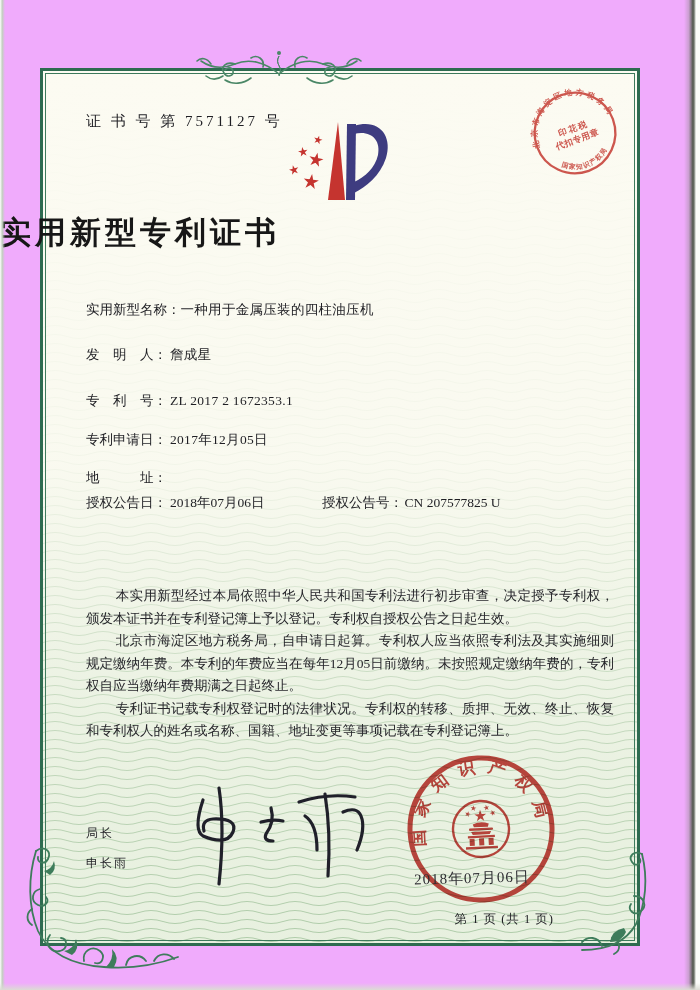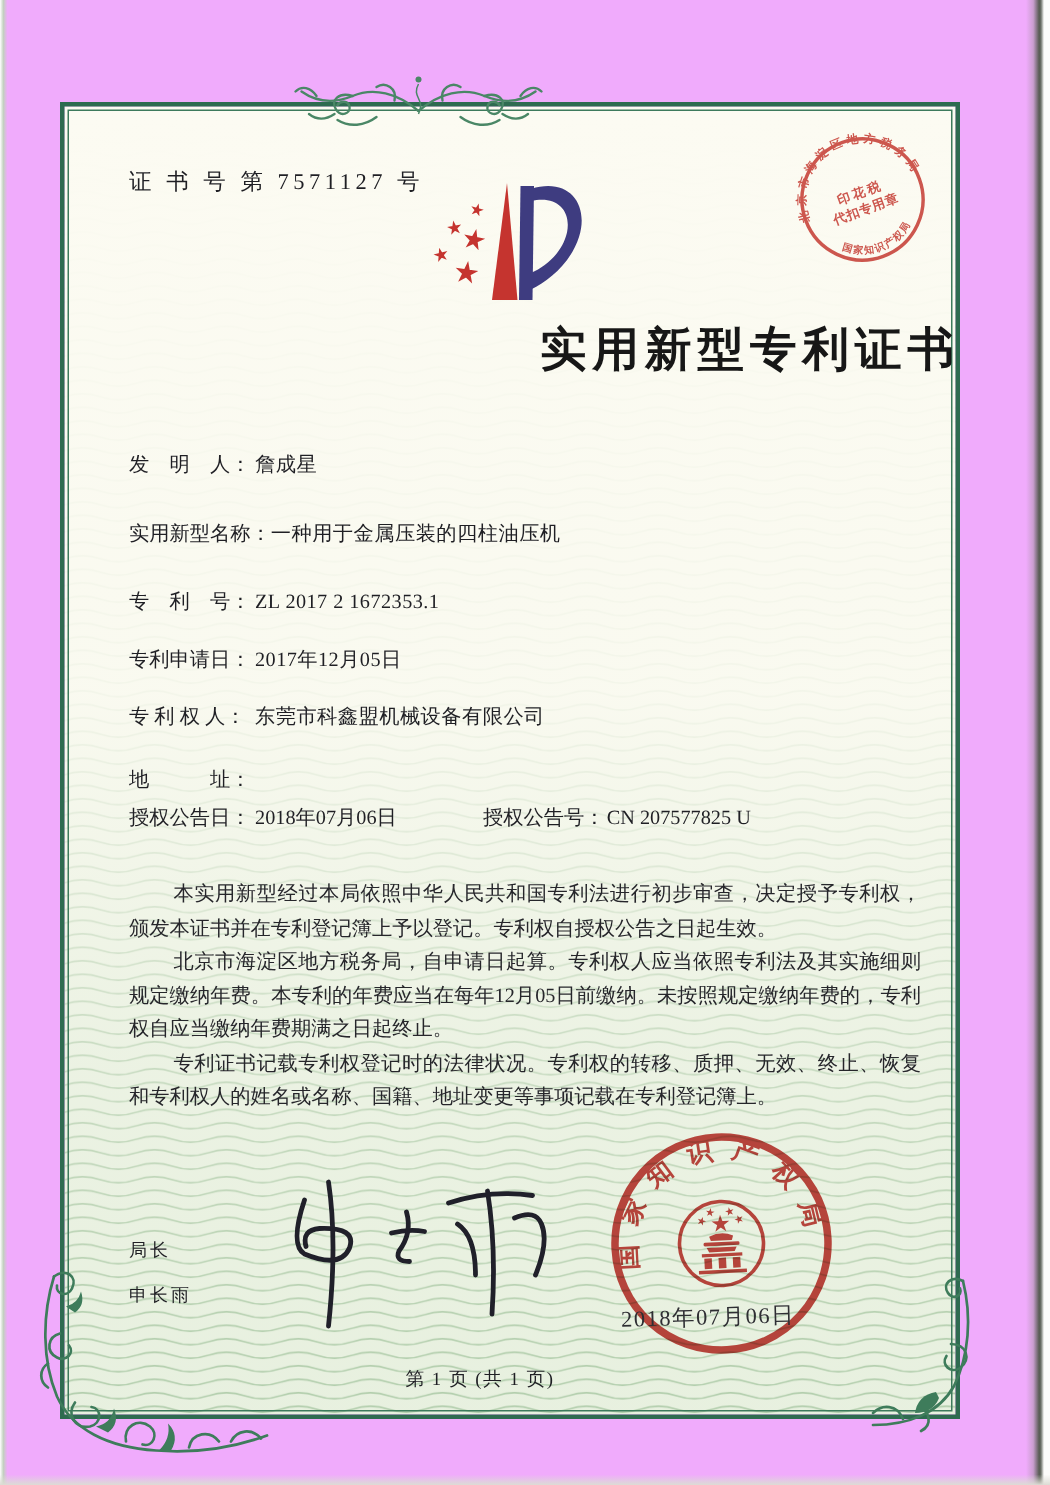--- a/index.html
+++ b/index.html
@@ -16,21 +16,21 @@
   .frame{
     position:absolute;left:40px;top:68px;width:600px;height:878px;
     box-sizing:border-box;border:3px solid #2e6b50;
   }
   .frame::after{
     content:"";position:absolute;inset:2px;border:1px solid #3d7a5c;
   }
   .cert-no{position:absolute;left:86px;top:112px;font-size:15px;letter-spacing:3px;}
   .logo{position:absolute;left:285px;top:98px;width:120px;height:112px;}
   .title{
-    position:absolute;left:0;top:212px;width:640px;text-align:right;
+    position:absolute;left:0;top:212px;width:640px;text-align:left;
     font-size:31px;font-weight:bold;letter-spacing:4px;color:#171717;
   }
   .fields{position:absolute;left:86px;top:299px;width:530px;font-size:13.5px;line-height:21px;}
   .frow{display:flex;}
   .flabel{flex:0 0 84px;white-space:pre;}
   .fvalue{flex:1;letter-spacing:.3px;}
   .mb-a{margin-bottom:24px}.mb-b{margin-bottom:25px}.mb-c{margin-bottom:18px}
   .mb-d{margin-bottom:17px}.mb-e{margin-bottom:21px}.mb-f{margin-bottom:4px}
   .addr-val{max-width:366px;}
   .grant-pair{display:flex;}
@@ -41,21 +41,21 @@
   }
   .paras p{margin:0;text-indent:2.2em;}
   .signer{position:absolute;left:86px;top:818px;font-size:12px;line-height:30px;letter-spacing:2px;}
   .sig{position:absolute;left:175px;top:778px;width:210px;height:115px;}
   .seal{position:absolute;left:400px;top:748px;width:162px;height:162px;mix-blend-mode:multiply;opacity:.93;}
   .seal-date{
     position:absolute;left:414px;top:869px;font-size:15px;letter-spacing:1px;
     color:#2e2e33;transform:rotate(-1.5deg);
   }
   .stamp{position:absolute;left:527px;top:85px;width:96px;height:96px;mix-blend-mode:multiply;opacity:.9;}
-  .footer{position:absolute;left:86px;top:911px;width:468px;text-align:center;font-size:12.5px;letter-spacing:1px;}
+  .footer{position:absolute;left:86px;top:911px;width:468px;text-align:right;font-size:12.5px;letter-spacing:1px;}
   .orn-top{position:absolute;left:195px;top:40px;width:168px;height:56px;}
   .orn-bl{position:absolute;left:20px;top:843px;width:170px;height:140px;}
   .orn-br{position:absolute;left:572px;top:848px;width:86px;height:108px;}
   
   .scan-right{
     position:absolute;right:0;top:0;bottom:0;width:16px;z-index:9;
     background:linear-gradient(90deg,rgba(120,125,115,0) 0%,rgba(130,135,125,.35) 30%,#565b52 55%,#6a6f66 62%,#fcfcfa 75%,#fcfcfa 100%);
   }
   .scan-left{
     position:absolute;left:0;top:0;bottom:0;width:5px;z-index:9;
@@ -150,39 +150,35 @@
     </g>
     <g fill="#3e3c80">
       <path d="M62 26 L71 26 L70 102 L61 102 Z"></path>
       <path d="M69 28 C 94 20 108 38 101 60 C 95 78 81 89 69 95 L 69 84 C 80 79 90 70 93 57 C 96 42 86 32 69 36 Z"></path>
     </g>
   </svg>
 
   <div class="title">实用新型专利证书</div>
 
   <div class="fields">
+    <div class="frow mb-a">
+      <span class="flabel">实用新型名称：</span>
+      <span class="fvalue">一种用于金属压装的四柱油压机</span>
+    </div>
     <div class="frow mb-b">
       <span class="flabel">发　明　人：</span>
       <span class="fvalue">詹成星</span>
     </div>
-    <div class="frow mb-a">
-      <span class="flabel">实用新型名称：</span>
-      <span class="fvalue">一种用于金属压装的四柱油压机</span>
-    </div>
     <div class="frow mb-c">
       <span class="flabel">专　利　号：</span>
       <span class="fvalue">ZL 2017 2 1672353.1</span>
     </div>
     <div class="frow mb-d">
       <span class="flabel">专利申请日：</span>
       <span class="fvalue">2017年12月05日</span>
-    </div>
-    <div class="frow mb-e">
-      <span class="flabel">专 利 权 人：</span>
-      <span class="fvalue">东莞市科鑫盟机械设备有限公司</span>
     </div>
     <div class="frow mb-f">
       <span class="flabel">地　　　址：</span>
     </div>
     <div class="frow">
       <span class="grant-pair">
         <span class="flabel">授权公告日：</span>
         <span>2018年07月06日</span>
       </span>
       <span class="grant-pair grant-right">

